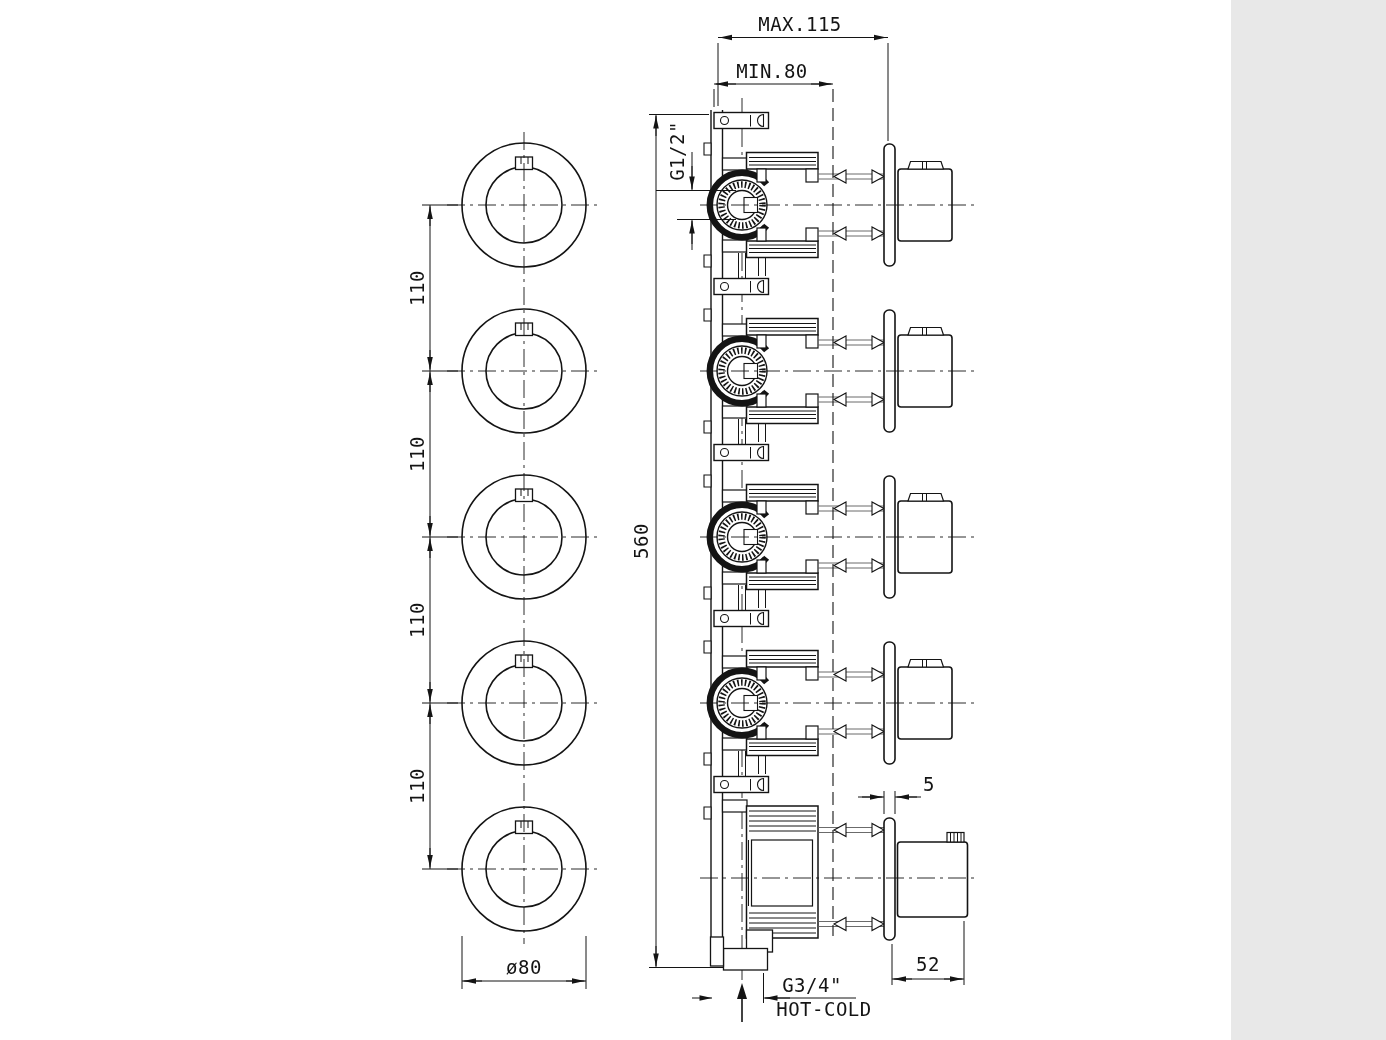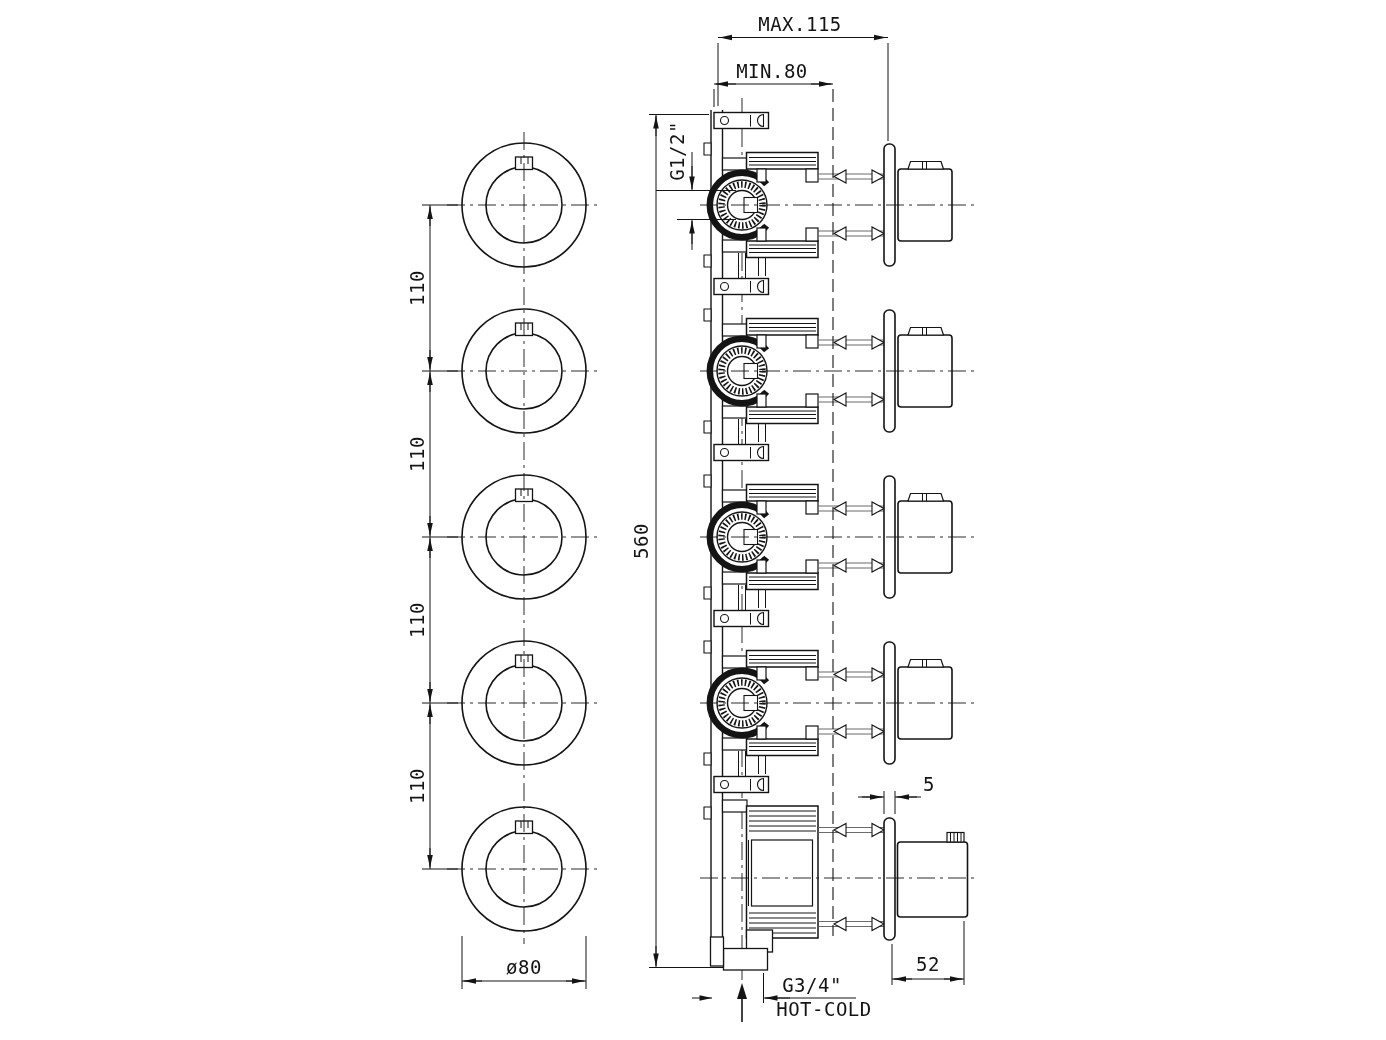--- a/index.html
+++ b/index.html
@@ -1,17 +1,17 @@
 <!DOCTYPE html>
 <html><head>
 <meta charset="utf-8">
 <style>
   html,body { margin:0; padding:0; background:#e8e8e8; }
   .stage {
-    position:relative; width:1386px; height:1040px; background:#ffffff;
+    position:relative; width:1231px; height:1040px; background:#ffffff;
     font-family:"DejaVu Sans Mono", "Liberation Mono", monospace;
     overflow:hidden;
   }
   svg { position:absolute; inset:0; display:block; }
   .s  { stroke:#141414; fill:none; }
   .w  { fill:#ffffff; }
   .ln { stroke:#141414; stroke-width:1; fill:none; }
   .rod{ stroke:#5a5a5a; stroke-width:0.9; fill:none; }
   .cl { stroke:#141414; stroke-width:0.9; fill:none; stroke-dasharray:18 5 3 5; }
   .dim{ stroke:#141414; stroke-width:1; fill:none; }

